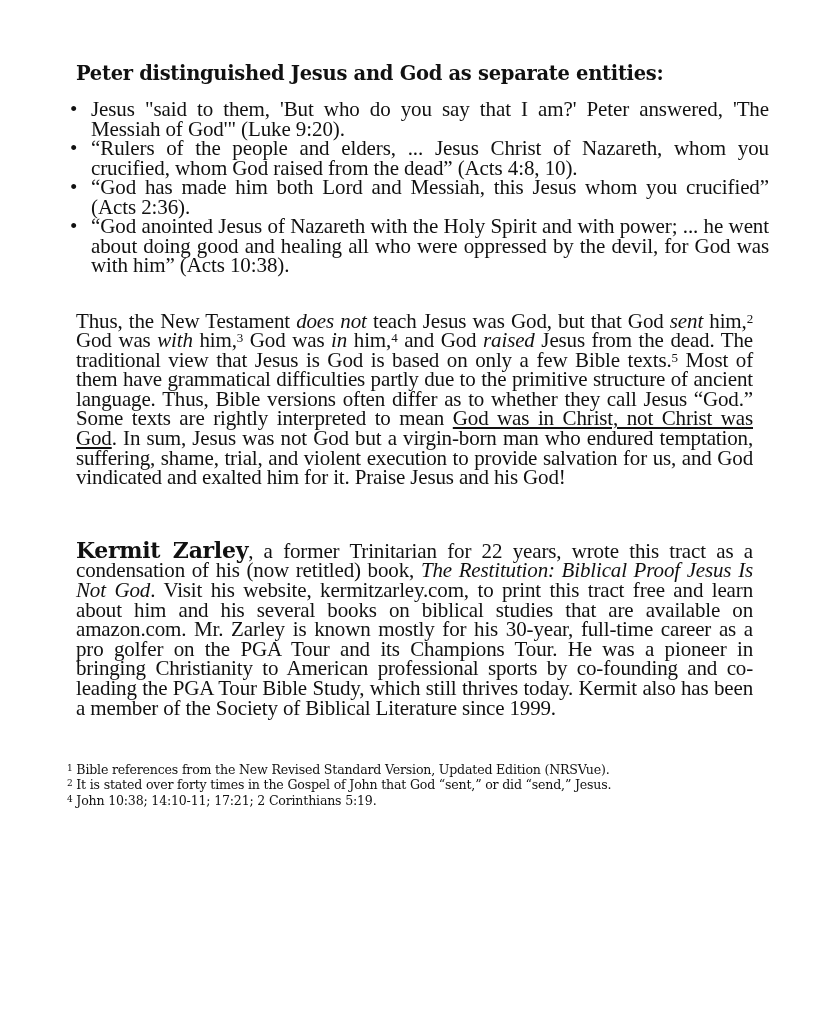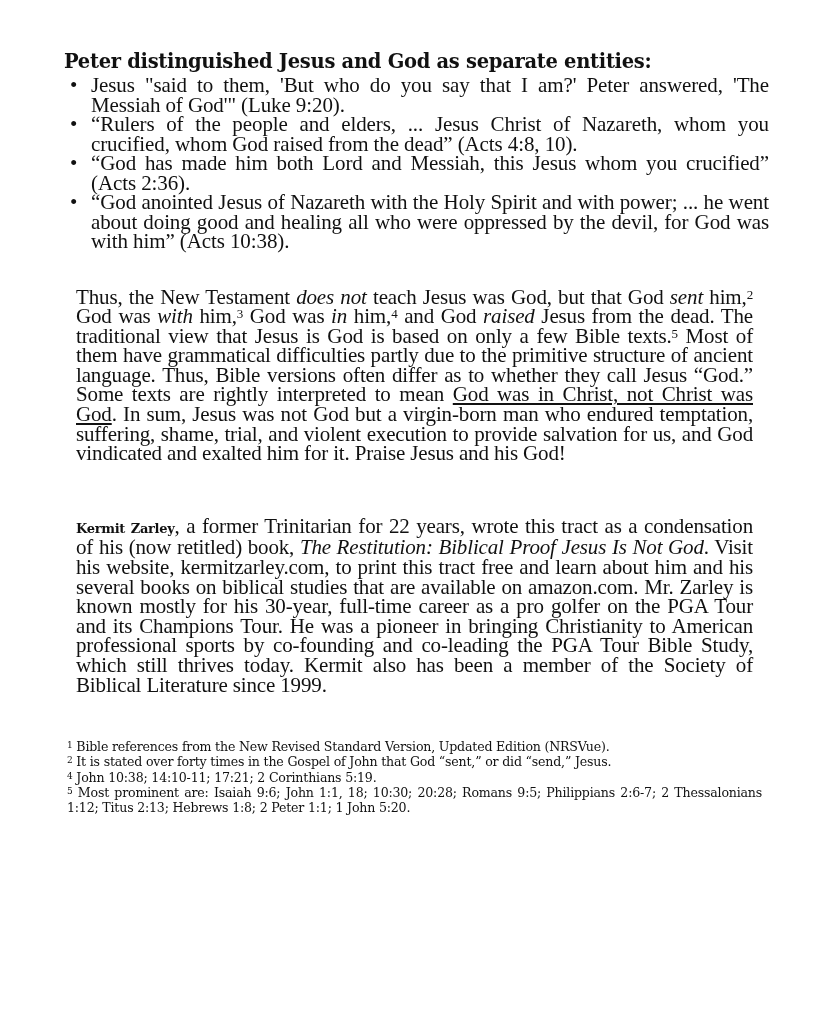--- a/index.html
+++ b/index.html
@@ -7,21 +7,21 @@
       width: 818px; height: 1014px; overflow: hidden;
       font-family: "DejaVu Serif", "Liberation Serif", serif;
       color: #111111;
     }
     .page {
       position: absolute; left: 60px; top: 47px; width: 709px;
     }
     .heading {
       font-family: "DejaVu Serif", serif;
       font-weight: bold; font-size: 19.5px; line-height: 21px;
-      margin: 4px; letter-spacing: -0.3px;
+      margin: 16px; letter-spacing: -0.3px;
     }
     ul.quotes {
       list-style: none; margin: 0; padding: 0 0 0 31px;
     }
     ul.quotes li {
       position: relative;
       font-family: "Liberation Serif", serif;
       font-size: 21px; line-height: 19.5px;
       text-align: justify; text-align-last: left;
       letter-spacing: -0.1px;
@@ -33,21 +33,21 @@
       font-family: "Liberation Serif", serif;
       font-size: 21px; line-height: 19.6px;
       text-align: justify; text-align-last: left;
       margin: 16px; letter-spacing: -0.15px;
     }
     .gap1 { height: 20px; }
     .gap2 { height: 21px; }
     .gap3 { height: 21px; }
     sup.fn { font-size: 13px; vertical-align: 5px; line-height: 0; }
     u.emph { text-decoration: underline; }
-    .author-name { font-weight: bold; font-family: "DejaVu Serif", serif; font-size: 13px; letter-spacing: -0.3px; }
+    .author-name { font-weight: bold; font-family: "DejaVu Serif", serif; font-size: 22px; letter-spacing: -0.3px; }
     ol.notes { list-style: none; margin: 7px; padding: 0; }
     ol.notes li {
       font-family: "DejaVu Serif", serif;
       font-size: 12.6px; line-height: 15.2px;
       text-align: justify; text-align-last: left;
       letter-spacing: -0.2px;
     }
     ol.notes li sup { font-size: 9px; vertical-align: 3px; line-height: 0; }
   </style>
 </head>
@@ -71,16 +71,15 @@
   <div class="gap2"></div>
 
   <p class="body"><b class="author-name">Kermit Zarley</b><span>, a former Trinitarian for 22 years, wrote this tract as a condensation of his (now retitled) book, </span><i>The Restitution: Biblical Proof Jesus Is Not God</i><span>. Visit his website, kermitzarley.com, to print this tract free and learn about him and his several books on biblical studies that are available on amazon.com. Mr. Zarley is known mostly for his 30-year, full-time career as a pro golfer on the PGA Tour and its Champions Tour. He was a pioneer in bringing Christianity to American professional sports by co-founding and co-leading the PGA Tour Bible Study, which still thrives today. Kermit also has been a member of the Society of Biblical Literature since 1999.</span></p>
 
   <div class="gap3"></div>
 
   <ol class="notes">
     <li><sup>1</sup><span> Bible references from the New Revised Standard Version, Updated Edition (NRSVue).</span></li>
     <li><sup>2</sup><span> It is stated over forty times in the Gospel of John that God “sent,” or did “send,” Jesus.</span></li>
     <li><sup>4</sup><span> John 10:38; 14:10-11; 17:21; 2 Corinthians 5:19.</span></li>
-    <li><sup>5</sup><span> Most prominent are: Isaiah 9:6; John 1:1, 18; 10:30; 20:28; Romans 9:5; Philippians 2:6-7; 2 Thessalonians 1:12; Titus 2:13; Hebrews 1:8; 2 Peter 1:1; 1 John 5:20.</span></li>
   </ol>
 
 </div>
 
 </body></html>

